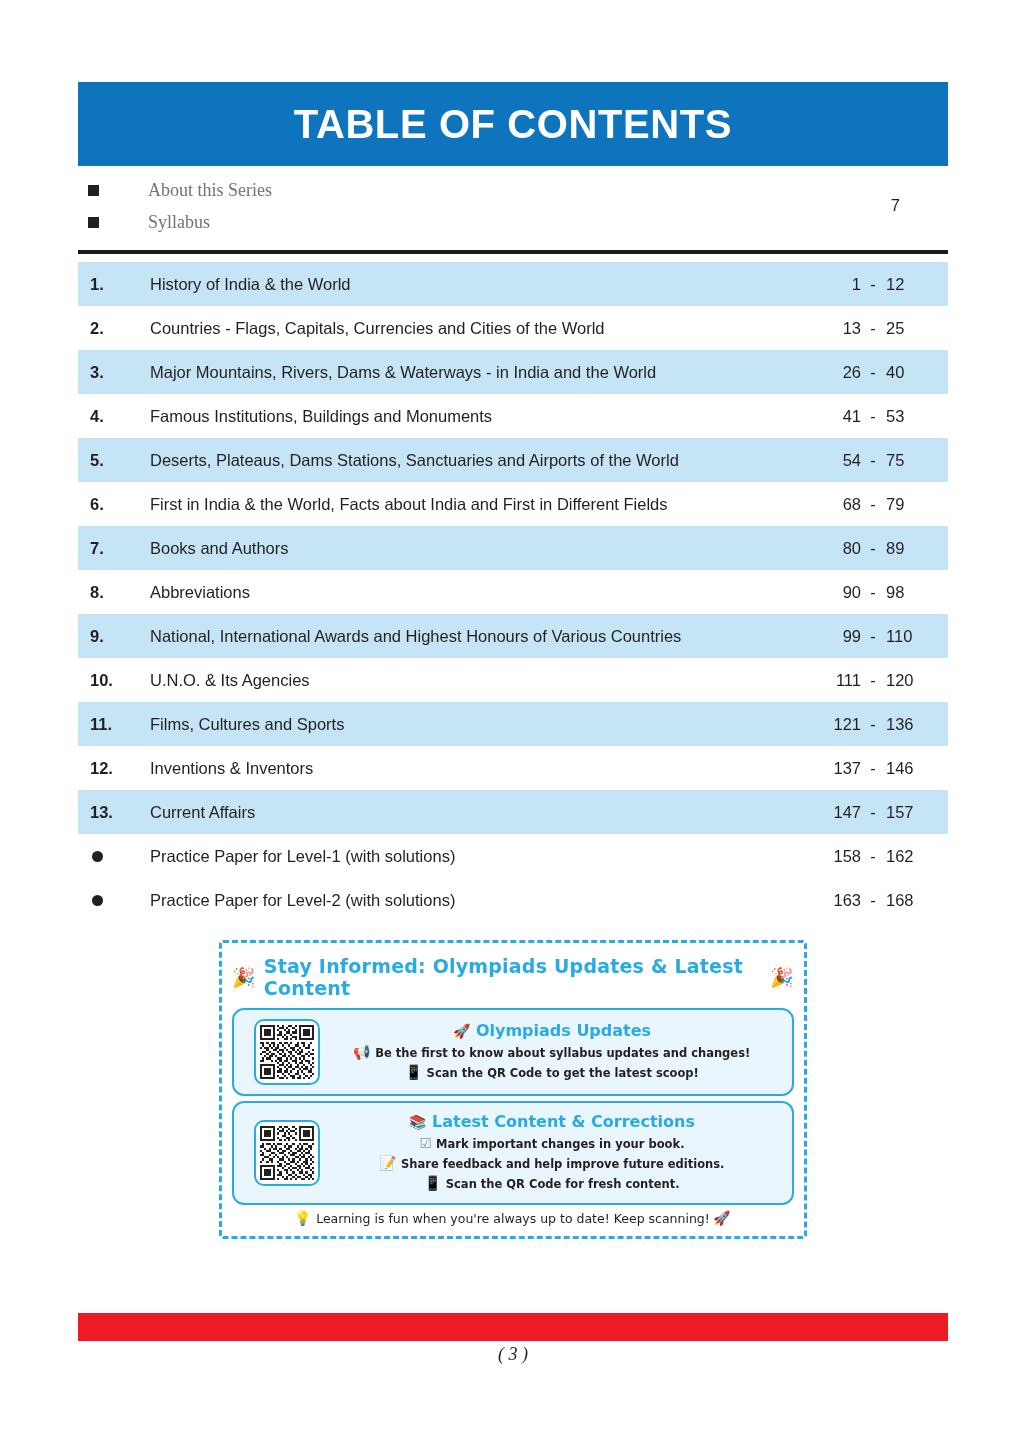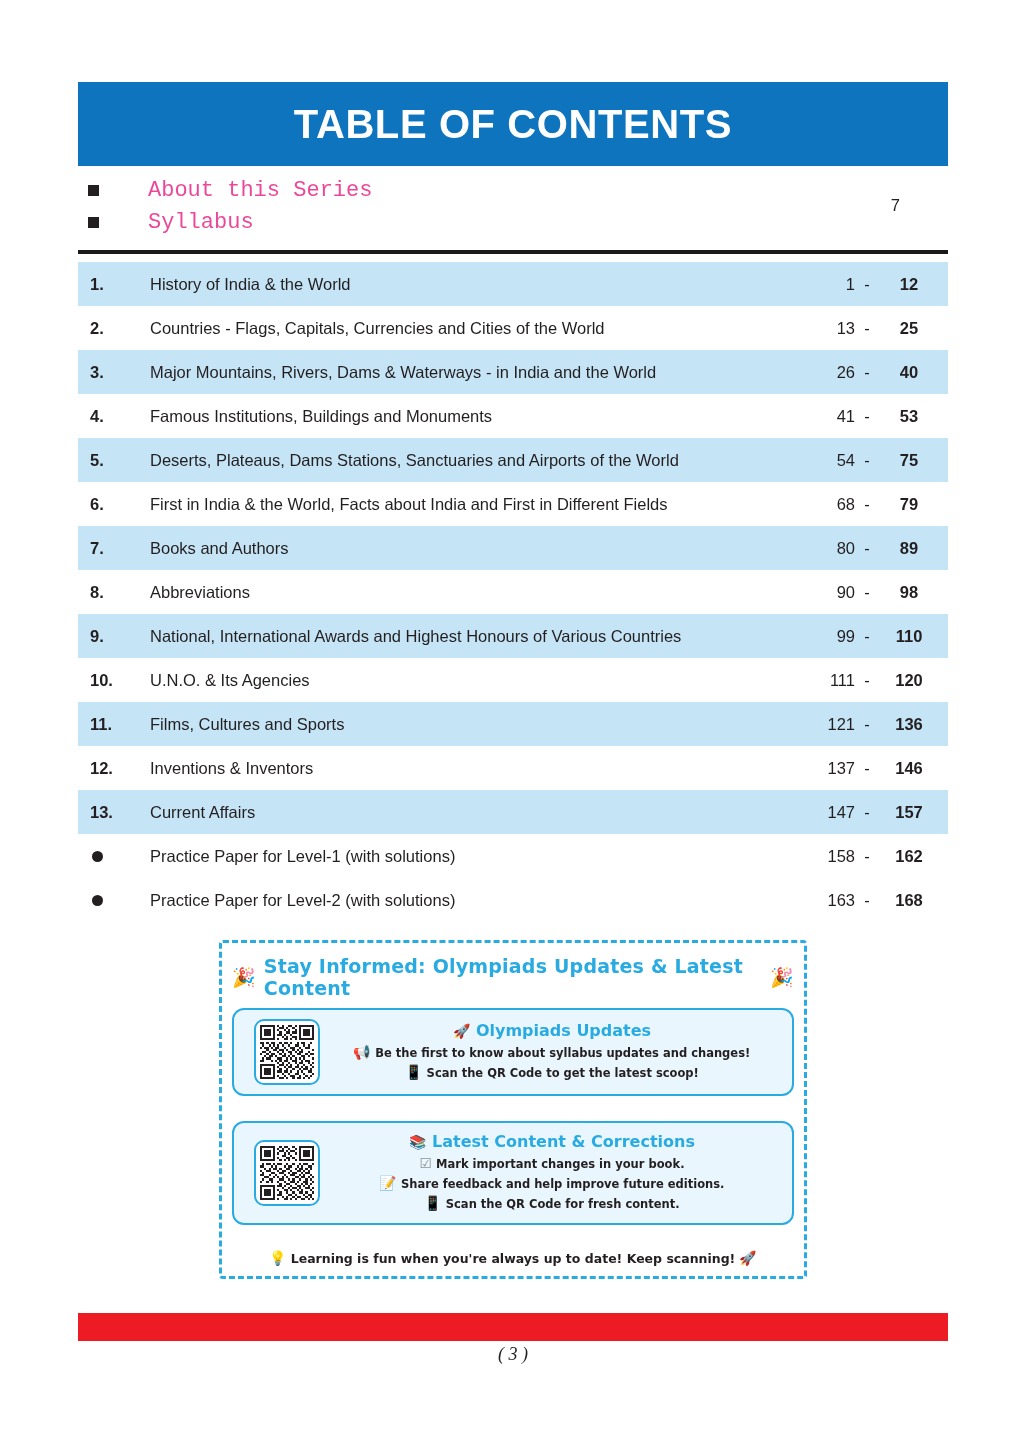--- a/index.html
+++ b/index.html
@@ -59,23 +59,23 @@
     padding-left: 10px;
     box-sizing: border-box;
   }
   .sq-bullet {
     width: 11px;
     height: 11px;
     background: #231f20;
     display: inline-block;
   }
   .intro-label {
-    font-size: 22px;
-    color: #ec4899;
-    font-family: Liberation Mono, monospace;
+    font-size: 18px;
+    color: #737373;
+    font-family: Liberation Serif, serif;
   }
   .intro-page {
     position: absolute;
     right: 48px;
     top: 30px;
     font-size: 16.5px;
     color: #231f20;
   }
 
   .rule-thick {
@@ -124,23 +124,22 @@
     width: 60px;
     text-align: right;
     padding-right: 0px;
   }
   td.c-dash {
     width: 22px;
     text-align: center;
   }
   td.c-to {
     width: 58px;
-    text-align: center;
-    padding-right: 10px;
-    font-weight: bold;
+    text-align: left;
+    padding-right: 4px;
   }
 
   
   .promo-wrap {
     margin-top: 18px;
     display: flex;
     justify-content: center;
   }
   .promo {
     width: 588px;
@@ -169,21 +168,21 @@
   .emoji.lg { font-size: 19px; }
   .emoji.md { font-size: 14px; }
 
   .panel {
     border: 2px solid #29abe2;
     border-radius: 12px;
     background: #eaf6fd;
     display: flex;
     align-items: center;
     padding: 9px 12px;
-    margin-bottom: 25px;
+    margin-bottom: 5px;
   }
   .qr-box {
     width: 66px;
     height: 66px;
     flex: 0 0 66px;
     border: 2px solid #29abe2;
     border-radius: 10px;
     background: #ffffff;
     padding: 4px;
     box-sizing: border-box;
@@ -208,21 +207,21 @@
     font-family: "DejaVu Sans", sans-serif;
     font-size: 11.5px;
     font-weight: bold;
     color: #231f20;
     line-height: 1.42;
   }
   .promo-footer {
     text-align: center;
     font-family: "DejaVu Sans", sans-serif;
     font-size: 12.5px;
-    font-weight: bold;
+    font-weight: normal;
     color: #231f20;
     margin-top: 2px;
   }
 
   
   .footer-bar {
     position: absolute;
     left: 0;
     top: 1313px;
     width: 870px;

